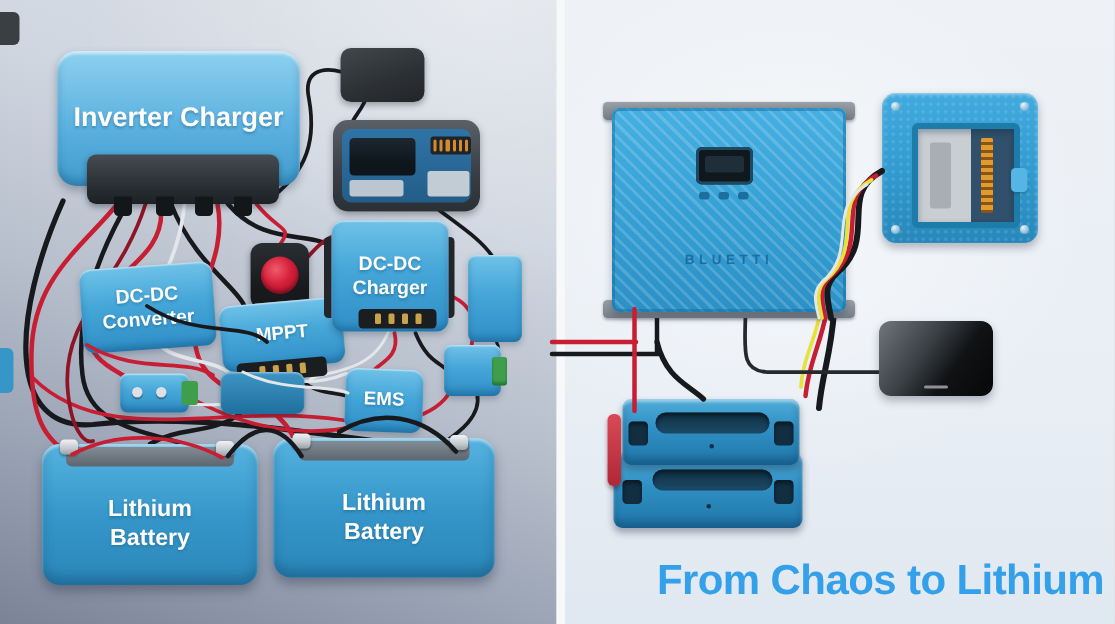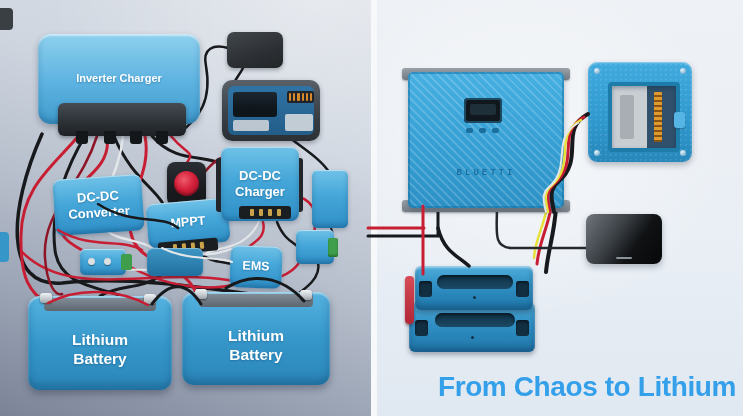--- a/index.html
+++ b/index.html
@@ -44,21 +44,21 @@
   }
   .lbl{
     color:#fff;font-weight:bold;text-align:center;white-space:pre-line;
     text-shadow:0 1px 2px rgba(10,60,100,.35);line-height:1.22;
   }
   
   .inv{left:38px;top:34px;width:162px;height:90px;border-radius:13px;
     background:linear-gradient(180deg,#8dd0ee 0%,#5cb2e0 55%,#3f9bcd 100%);
     box-shadow:inset 0 2px 2px rgba(255,255,255,.6), inset 0 -4px 6px rgba(10,60,100,.3), 0 3px 6px rgba(30,40,60,.3);
     display:flex;align-items:center;justify-content:center;}
-  .inv .lbl{font-size:11px;}
+  .inv .lbl{font-size:18px;}
   .inv-base{left:58px;top:103px;width:128px;height:33px;border-radius:6px;
     background:linear-gradient(180deg,#464c53 0%,#2b3035 60%,#1d2125 100%);
     box-shadow:0 2px 4px rgba(20,25,35,.4);}
   .stub{position:absolute;top:28px;width:12px;height:13px;background:#14171a;border-radius:0 0 3px 3px;}
   
   .remote{left:227px;top:32px;width:56px;height:36px;border-radius:7px;
     background:linear-gradient(160deg,#42474c 0%,#2c3034 60%,#222528 100%);
     box-shadow:0 2px 4px rgba(20,25,35,.35);}
   
   .panel{left:222px;top:80px;width:98px;height:61px;border-radius:10px;
@@ -125,21 +125,21 @@
     box-shadow:0 1px 2px rgba(0,0,0,.45);}
   
   .unit-rails{left:402px;top:68px;width:168px;height:144px;}
   .unit-rails::before,.unit-rails::after{content:"";position:absolute;left:0;width:168px;height:12px;border-radius:3px;
     background:linear-gradient(180deg,#9aa1a8 0%,#777e86 100%);box-shadow:0 1px 2px rgba(30,40,60,.35);}
   .unit-rails::before{top:0;} .unit-rails::after{bottom:0;}
   .unit{left:408px;top:72px;width:156px;height:136px;border-radius:5px;
     background:
       repeating-linear-gradient(45deg,rgba(255,255,255,.16) 0 2px,rgba(255,255,255,0) 2px 6px),
       linear-gradient(180deg,#47b0e2 0%,#359fd4 55%,#2b90c5 100%);
-    box-shadow:inset 0 0 0 2px rgba(20,110,160,.5), 0 3px 6px rgba(30,40,60,.3);font-family:Liberation Mono, monospace;}
+    box-shadow:inset 0 0 0 2px rgba(20,110,160,.5), 0 3px 6px rgba(30,40,60,.3);}
   .unit-disp{position:absolute;left:56px;top:26px;width:38px;height:25px;border-radius:4px;
     background:#10181e;box-shadow:inset 0 0 0 2px #1d4a63;}
   .unit-disp::after{content:"";position:absolute;left:6px;top:6px;right:6px;bottom:8px;background:#1e2f3a;border-radius:2px;}
   .unit-btns{position:absolute;left:58px;top:56px;width:36px;display:flex;gap:6px;}
   .unit-btns i{width:7px;height:5px;background:#1b6f9e;border-radius:2px;}
   .unit-logo{position:absolute;left:0;top:96px;width:100%;text-align:center;
     font-size:9px;font-weight:bold;letter-spacing:3px;color:#15689a;opacity:.85;}
   
   .breaker{left:588px;top:62px;width:104px;height:100px;border-radius:9px;
     background:

